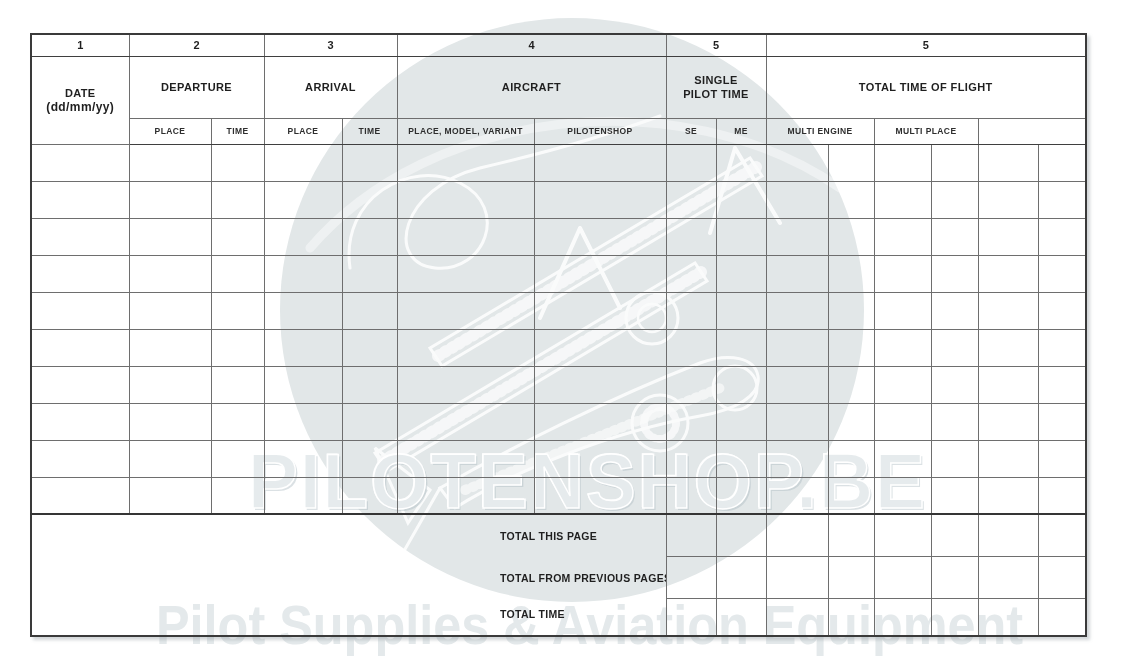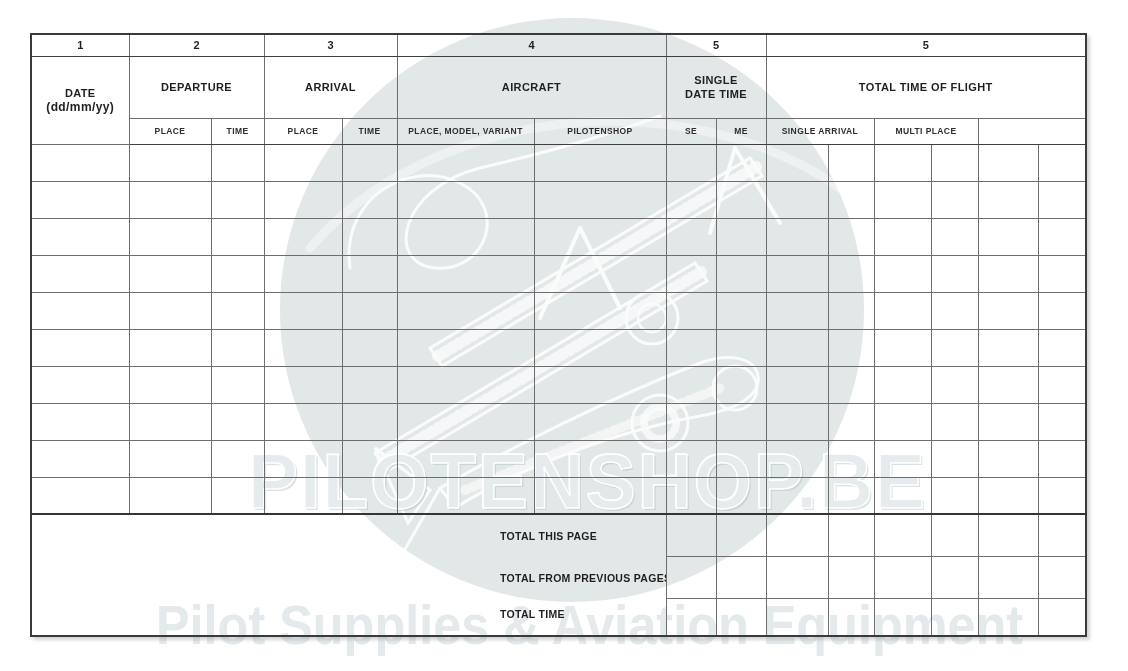--- a/index.html
+++ b/index.html
@@ -129,35 +129,35 @@
 
     <tr style="height:62px">
       <td class="group" rowspan="2">
         <span>DATE</span>
         <span class="sub2">(dd/mm/yy)</span>
       </td>
       <td class="group gl" colspan="2">DEPARTURE</td>
       <td class="group gl" colspan="2">ARRIVAL</td>
       <td class="group gl" colspan="2">AIRCRAFT</td>
       <td class="group gl" colspan="2">
-        <span class="spt">SINGLE DATE TIME</span>
+        <span class="spt">SINGLE PILOT TIME</span>
       </td>
       <td class="group gl" colspan="6">TOTAL TIME OF FLIGHT</td>
     </tr>
 
     <tr class="r-sub" style="height:26px">
       <td class="subhdr gl">PLACE</td>
       <td class="subhdr">TIME</td>
       <td class="subhdr gl">PLACE</td>
       <td class="subhdr">TIME</td>
       <td class="subhdr gl">PLACE, MODEL, VARIANT</td>
       <td class="subhdr">PILOTENSHOP</td>
       <td class="subhdr gl">SE</td>
       <td class="subhdr">ME</td>
-      <td class="subhdr gl" colspan="2">SINGLE ARRIVAL</td>
+      <td class="subhdr gl" colspan="2">MULTI ENGINE</td>
       <td class="subhdr" colspan="2">MULTI PLACE</td>
       <td class="subhdr" colspan="2"></td>
     </tr>
 
     <tr style="height:37px">
           <td></td>
           <td class="gl"></td>
           <td></td>
           <td class="gl"></td>
           <td></td>

